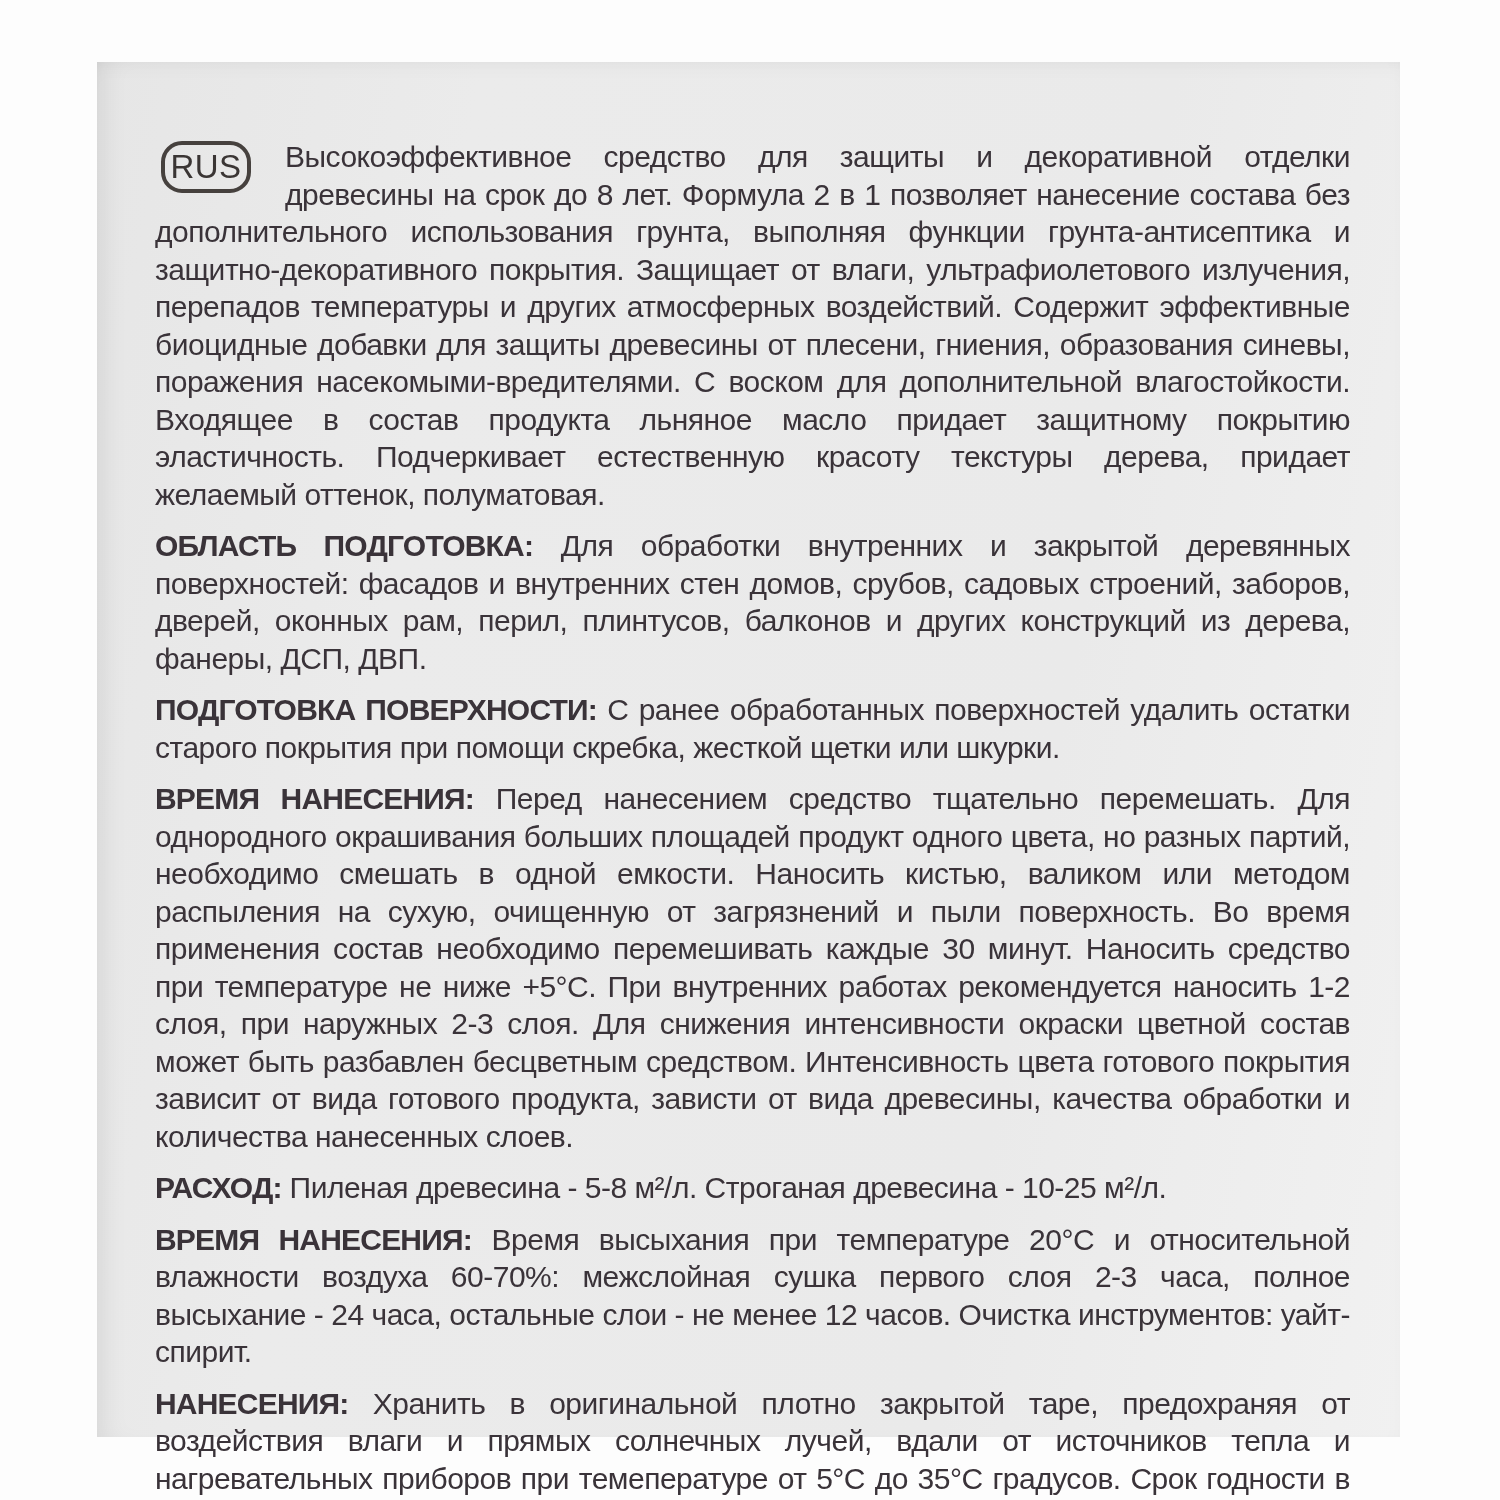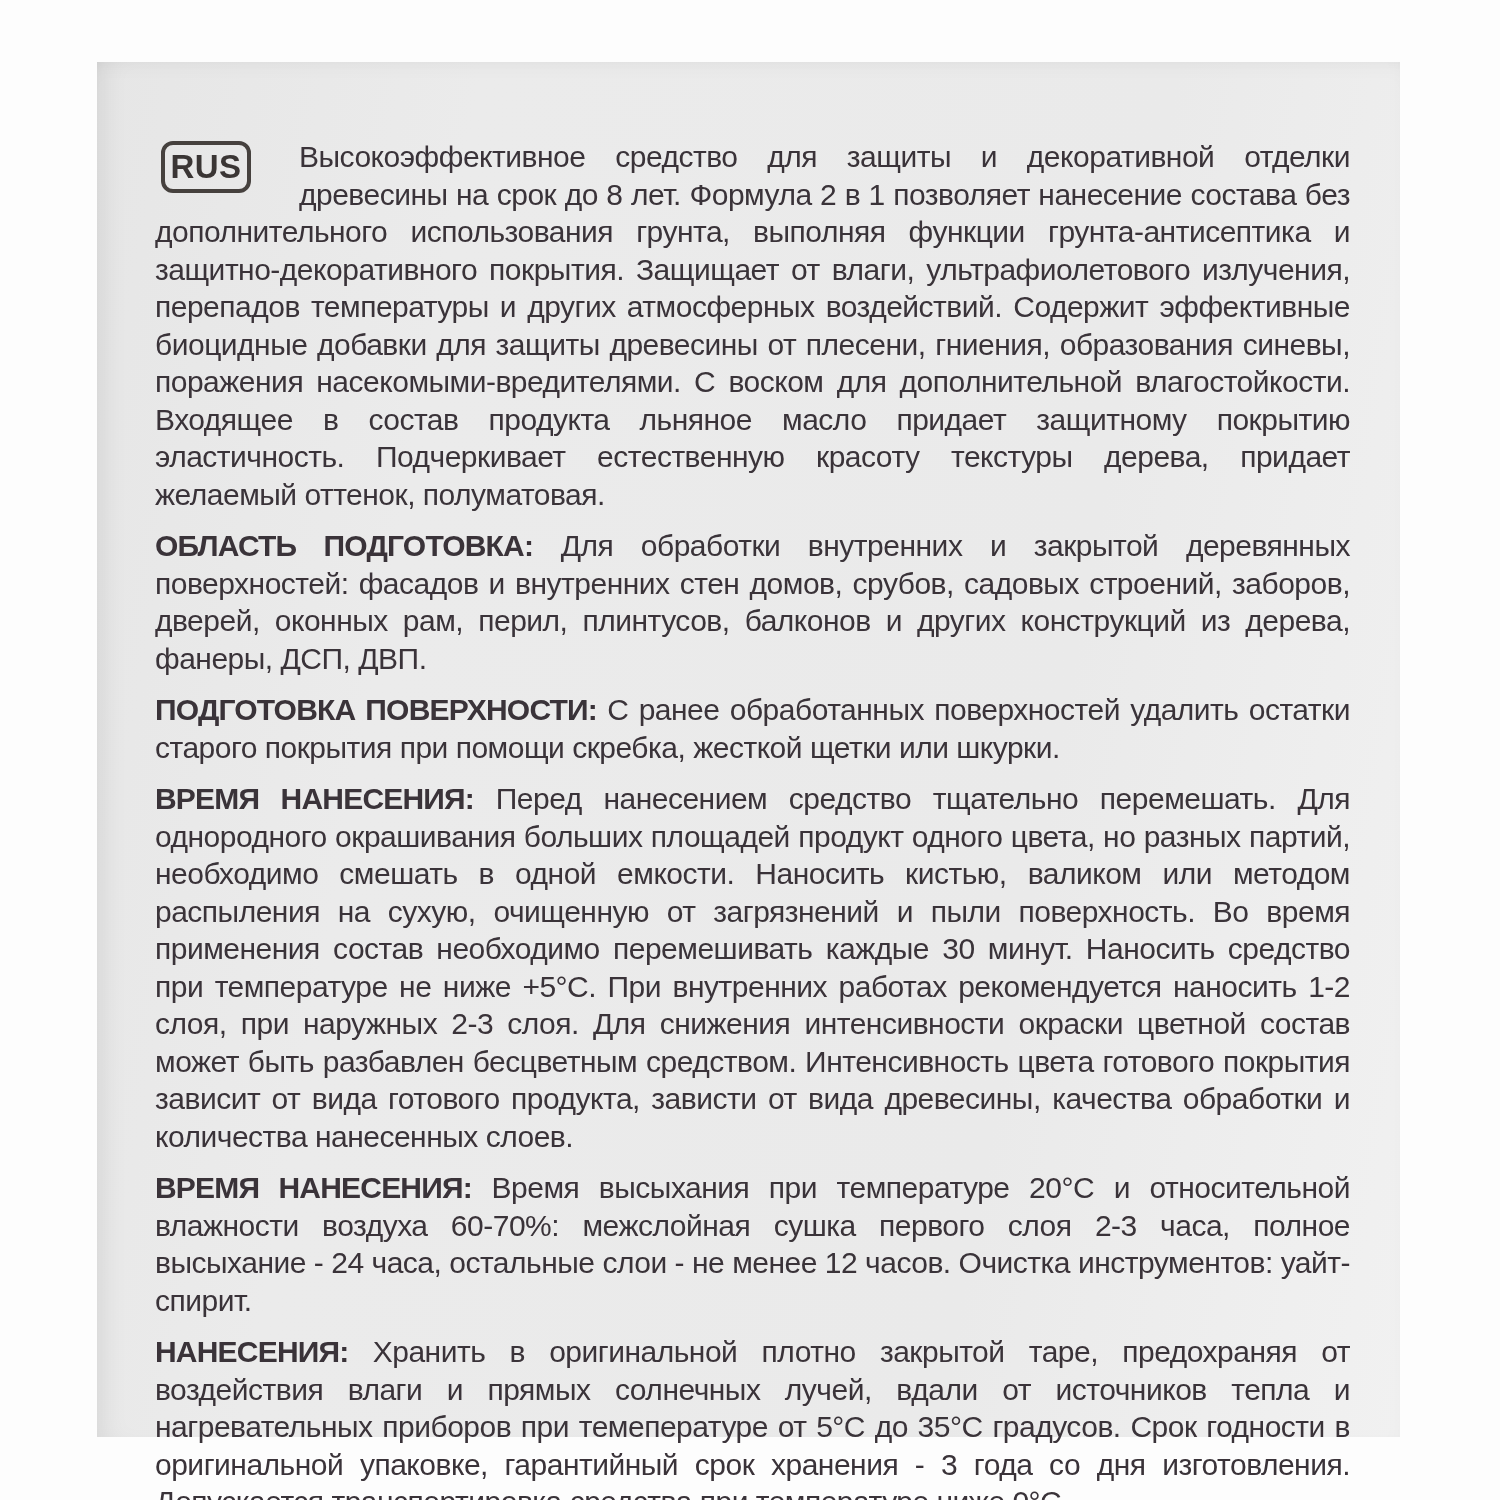--- a/index.html
+++ b/index.html
@@ -47,24 +47,24 @@
   }
   .badge {
     float: left;
     display: flex;
     align-items: center;
     justify-content: center;
     width: 90px;
     height: 52px;
     box-sizing: border-box;
     border: 4px solid #46413e;
-    border-radius: 12px;
-    margin: 3px 48px 16px 6px;
+    border-radius: 21px;
+    margin: 3px 34px 16px 6px;
     font-size: 33px;
-    font-weight: 700;
+    font-weight: 400;
     letter-spacing: 0.5px;
     color: #3a3534;
   }
 </style>
 </head>
 <body>
 
 <div class="photo">
   <div class="label">
 
@@ -83,20 +83,24 @@
     <p class="para">
       <span class="h">ПОДГОТОВКА ПОВЕРХНОСТИ:</span>
       <span>С ранее обработанных поверхностей удалить остатки старого покрытия при помощи скребка, жесткой щетки или шкурки.</span>
     </p>
 
     <p class="para">
       <span class="h">ВРЕМЯ НАНЕСЕНИЯ:</span>
       <span>Перед нанесением средство тщательно перемешать. Для однородного окрашивания больших площадей продукт одного цвета, но разных партий, необходимо смешать в одной емкости. Наносить кистью, валиком или методом распыления на сухую, очищенную от загрязнений и пыли поверхность. Во время применения состав необходимо перемешивать каждые 30 минут. Наносить средство при температуре не ниже +5°С. При внутренних работах рекомендуется наносить 1-2 слоя, при наружных 2-3 слоя. Для снижения интенсивности окраски цветной состав может быть разбавлен бесцветным средством. Интенсивность цвета готового покрытия зависит от вида готового продукта, зависти от вида древесины, качества обработки и количества нанесенных слоев.</span>
     </p>
 
+    <p class="para">
+      <span class="h">РАСХОД:</span>
+      <span>Пиленая древесина - 5-8 м²/л. Строганая древесина - 10-25 м²/л.</span>
+    </p>
 
     <p class="para">
       <span class="h">ВРЕМЯ НАНЕСЕНИЯ:</span>
       <span>Время высыхания при температуре 20°С и относительной влажности воздуха 60-70%: межслойная сушка первого слоя 2-3 часа, полное высыхание - 24 часа, остальные слои - не менее 12 часов. Очистка инструментов: уайт-спирит.</span>
     </p>
 
     <p class="para">
       <span class="h">НАНЕСЕНИЯ:</span>
       <span>Хранить в оригинальной плотно закрытой таре, предохраняя от воздействия влаги и прямых солнечных лучей, вдали от источников тепла и нагревательных приборов при темепературе от 5°С до 35°С градусов. Срок годности в оригинальной упаковке, гарантийный срок хранения - 3 года со дня изготовления. Допускается транспортировка средства при температуре ниже 0°С.</span>
     </p>

